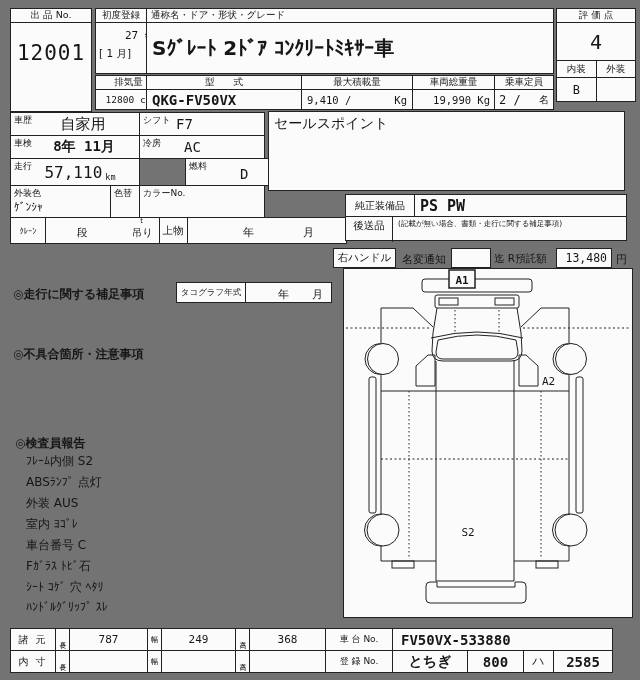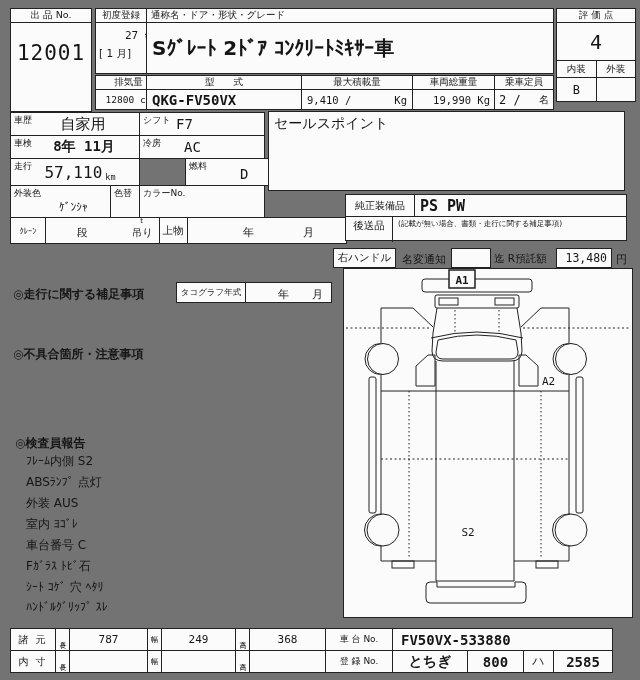--- a/index.html
+++ b/index.html
@@ -107,21 +107,21 @@
       <span style="font-size:8.5px;margin-left:3px;">km</span>
     </div>
   </div>
   <div class="c" style="left:139px;top:158px;width:148px;height:28px;margin-left:46px;">
     <span class="cl">燃料</span>
     <div class="cv mono" style="font-size:14px;justify-content:flex-start;padding-left:54px;align-items:flex-end;padding-bottom:3px;">D</div>
   </div>
 
   <div class="c" style="left:10px;top:185px;width:101px;height:33px;text-align:center;">
     <span class="cl">外装色</span>
-    <div class="cv" style="font-size:11.5px;justify-content:flex-start;align-items:flex-end;padding:0 0 3px 3px;margin-left:45px;">ｹﾞﾝｼｬ</div>
+    <div class="cv" style="font-size:11.5px;justify-content:flex-start;align-items:flex-end;padding:0 0 3px 3px;">ｹﾞﾝｼｬ</div>
   </div>
   <div class="c" style="left:110px;top:185px;width:30px;height:33px;">
     <span class="cl">色替</span>
   </div>
   <div class="c" style="left:139px;top:185px;width:126px;height:33px;">
     <span class="cl">カラーNo.</span>
   </div>
 
   <div class="c" style="left:10px;top:217px;width:337px;height:27px;">
     <div style="position:absolute;left:0;top:0;width:34px;height:100%;border-right:1px solid #222;display:flex;align-items:center;justify-content:center;font-size:8.5px;">ｸﾚｰﾝ</div>

